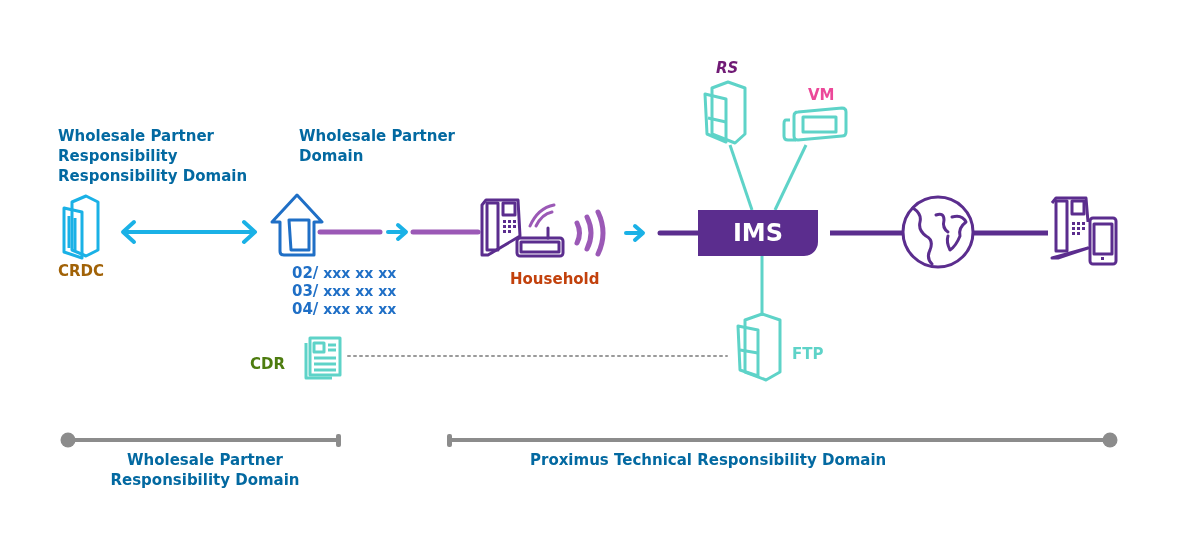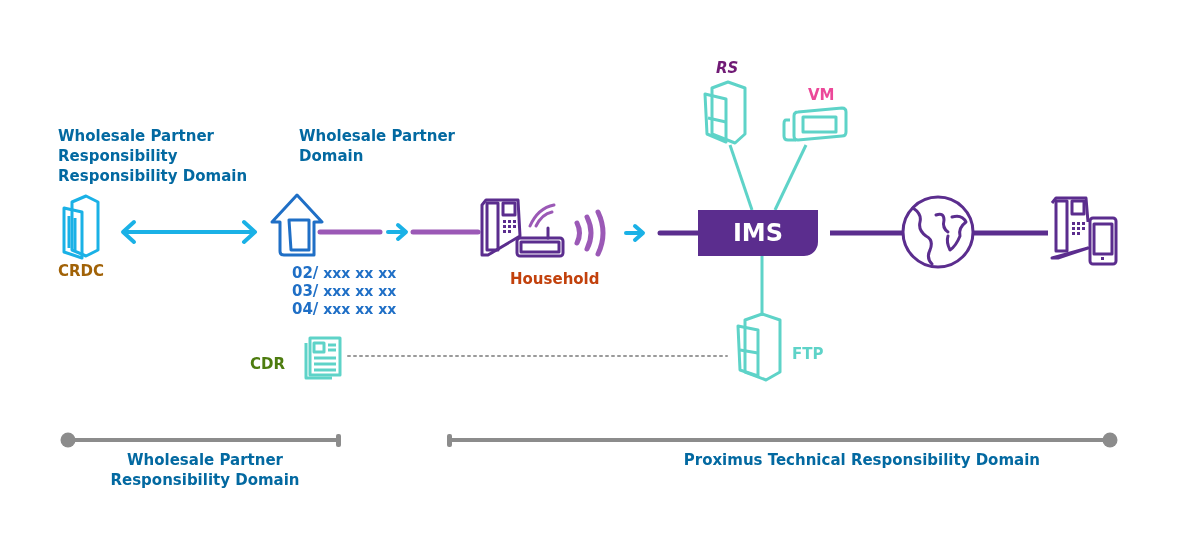--- a/index.html
+++ b/index.html
@@ -181,13 +181,13 @@
 
 <div class="abs label" style="left:716px; top:59px; color:#701a75;font-style:italic;">RS</div>
 <div class="abs label" style="left:808px; top:86px; color:#ec4899;">VM</div>
 <div class="abs label" style="left:792px; top:345px; color:#5ed3c8;">FTP</div>
 <div class="abs label" style="left:250px; top:355px; color:#4d7c0f;">CDR</div>
 
 <div class="abs gray-label" style="left:90px; top:450px; width:230px; text-align:center;">
   <div>Wholesale Partner</div>
   <div>Responsibility Domain</div>
 </div>
-<div class="abs gray-label" style="left:530px; top:450px; width:510px; text-align:right;">Proximus Technical Responsibility Domain</div>
+<div class="abs gray-label" style="left:530px; top:450px; width:510px; text-align:left;">Proximus Technical Responsibility Domain</div>
 
 </body></html>

